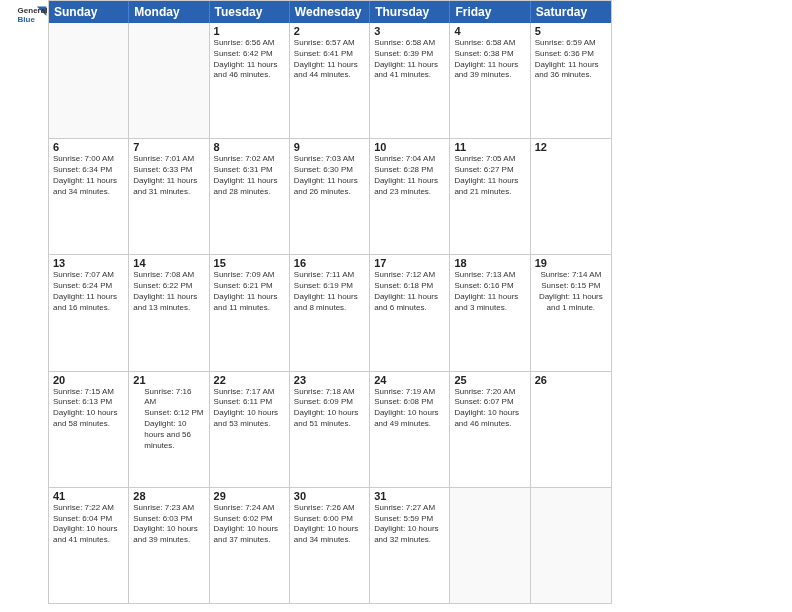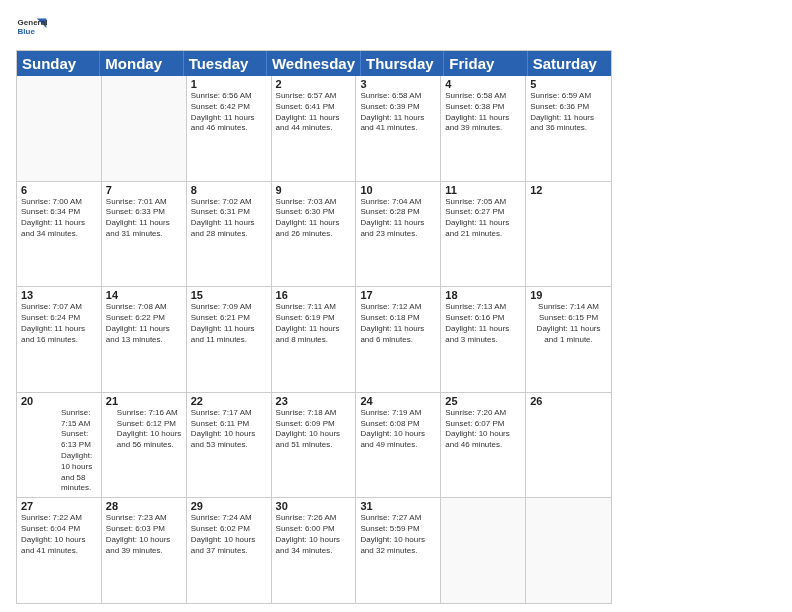--- a/index.html
+++ b/index.html
@@ -6,23 +6,23 @@
     body {
       font-family: Arial, sans-serif;
       background: #fff;
       width: 792px;
       height: 612px;
       overflow: hidden;
     }
     .page {
       width: 628px;
       height: 612px;
-      padding: 12px 16px 8px 16px;
-      display: flex;
-      flex-direction: column;
+      padding: 0 16px 8px 16px;
+      display: flex;
+      flex-direction: row;
     }
     .header {
       display: flex;
       justify-content: space-between;
       align-items: flex-start;
       margin-bottom: 6px;
     }
     .logo {
       display: flex;
       align-items: center;
@@ -51,21 +51,21 @@
       flex-direction: column;
       border: 1px solid #ccc;
     }
     .cal-header-row {
       display: grid;
       grid-template-columns: repeat(7, 1fr);
       background: #2962b0;
     }
     .cal-header-cell {
       color: #fff;
-      font-size: 15px;
+      font-size: 12px;
       font-weight: bold;
       padding: 4px 5px;
       text-align: left;
       border-right: 1px solid #4a7fd4;
     }
     .cal-header-cell:last-child { border-right: none; }
     .cal-body {
       flex: 1;
       display: flex;
       flex-direction: column;
@@ -245,21 +245,21 @@
           <div class="cal-cell">
             <div class="day-number">19</div>
             <div class="cell-info" style="white-space: pre-line; text-align: center;">Sunrise: 7:14 AM
 Sunset: 6:15 PM
 Daylight: 11 hours and 1 minute.</div>
           </div>
         </div>
         <div class="cal-row">
           <div class="cal-cell">
             <div class="day-number">20</div>
-            <div class="cell-info" style="white-space: pre-line; margin-left: 40px;">Sunrise: 7:15 AM
+            <div class="cell-info" style="white-space: pre-line;">Sunrise: 7:15 AM
 Sunset: 6:13 PM
 Daylight: 10 hours and 58 minutes.</div>
           </div>
           <div class="cal-cell">
             <div class="day-number">21</div>
             <div class="cell-info" style="white-space: pre-line; margin-left: 11px;">Sunrise: 7:16 AM
 Sunset: 6:12 PM
 Daylight: 10 hours and 56 minutes.</div>
           </div>
           <div class="cal-cell">
@@ -285,21 +285,21 @@
             <div class="cell-info" style="white-space: pre-line;">Sunrise: 7:20 AM
 Sunset: 6:07 PM
 Daylight: 10 hours and 46 minutes.</div>
           </div>
           <div class="cal-cell">
             <div class="day-number">26</div>
           </div>
         </div>
         <div class="cal-row">
           <div class="cal-cell">
-            <div class="day-number">27</div>
+            <div class="day-number">41</div>
             <div class="cell-info" style="white-space: pre-line;">Sunrise: 7:22 AM
 Sunset: 6:04 PM
 Daylight: 10 hours and 41 minutes.</div>
           </div>
           <div class="cal-cell">
             <div class="day-number">28</div>
             <div class="cell-info" style="white-space: pre-line;">Sunrise: 7:23 AM
 Sunset: 6:03 PM
 Daylight: 10 hours and 39 minutes.</div>
           </div>

